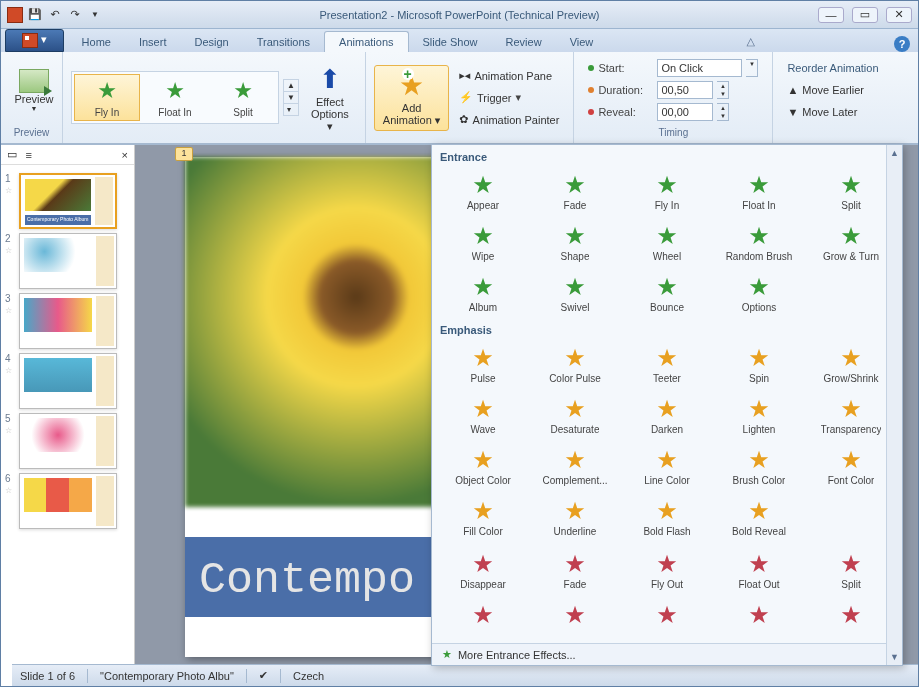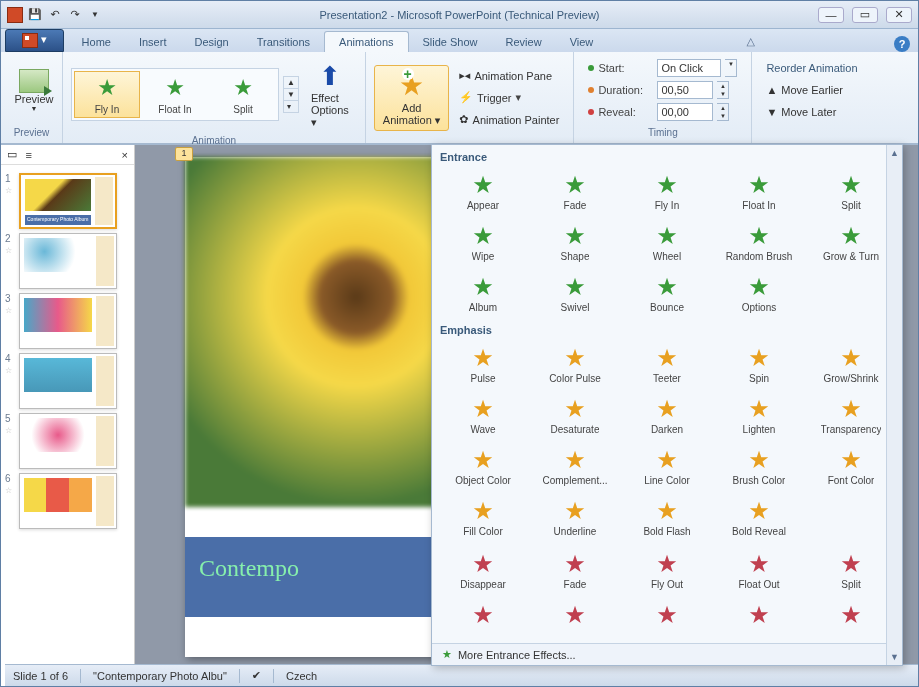--- a/index.html
+++ b/index.html
@@ -46,36 +46,36 @@
 .sp-thumbs{flex:1;overflow:hidden;padding:4px}
 .thumb-row{display:flex;gap:4px;margin:4px 0}
 .tnum{width:10px;font-size:10px;color:#6a7a90}
 .thumb{width:98px;height:56px;background:#fff;border:1px solid #bbb;box-shadow:0 1px 3px rgba(0,0,0,.15);position:relative;overflow:hidden}
 .thumb.sel{border:2px solid #e8a020}
 .thumb .photo{position:absolute}
 .editor{flex:1;background:#9099a8;position:relative;overflow:hidden}
 .slide{position:absolute;top:12px;left:50px;width:380px;height:500px;background:#fff;box-shadow:2px 2px 8px rgba(0,0,0,.4)}
 .slide .sunflower{position:absolute;top:0;left:0;width:100%;height:70%;background:radial-gradient(circle at 45% 40%,#5a3a18 0%,#8a5a28 12%,#f2c838 18%,#f5d848 30%,#4a7a38 70%);filter:blur(2px)}
 .slide .tag{position:absolute;top:-10px;left:-10px;width:18px;height:14px;background:#fce29b;border:1px solid #c8a040;font-size:9px;text-align:center;border-radius:2px}
-.slide .tlabel{position:absolute;bottom:40px;left:0;right:0;height:80px;background:#4a6ea8;color:#86efac;font-size:24px;padding:18px 14px;font-family:Liberation Serif, serif}
+.slide .tlabel{position:absolute;bottom:40px;left:0;right:0;height:80px;background:#4a6ea8;color:#e5e5e5;font-size:45px;padding:18px 14px;font-family:Liberation Mono, monospace}
 
 
 .dropdown{position:absolute;top:143px;left:430px;width:472px;bottom:20px;background:#f4f8fc;border:1px solid #a5b9d0;box-shadow:2px 2px 8px rgba(0,0,0,.25);display:flex;flex-direction:column;z-index:50}
 .dd-scroll{flex:1;overflow-y:auto;overflow-x:hidden;padding:2px 0}
 .dd-sec{padding:4px 8px 2px;font-weight:bold;color:#3a5a7a;font-size:11px}
 .dd-grid{display:grid;grid-template-columns:repeat(5,1fr);padding:2px 6px;gap:2px}
 .dd-item{display:flex;flex-direction:column;align-items:center;padding:4px 2px;cursor:pointer;border:1px solid transparent;border-radius:3px}
 .dd-star{font-size:24px;line-height:26px}
 .dd-lbl{font-size:10px;color:#444;text-align:center;margin-top:2px;white-space:nowrap;overflow:hidden;text-overflow:ellipsis;max-width:78px}
 .dd-foot{border-top:1px solid #c5d3e3;padding:4px 10px;display:flex;align-items:center;gap:6px;background:#eef3fa;cursor:pointer}
 .vscroll{position:absolute;right:0;top:0;bottom:0;width:16px;background:#e8eef6;border-left:1px solid #c5d3e3}
 .vscroll .arr{height:16px;text-align:center;font-size:9px;line-height:16px;cursor:pointer;color:#5a7090}
 
 
-.status{position:absolute;left:4px;right:0;bottom:0;height:22px;background:linear-gradient(#e6edf7,#cddaea);border-top:1px solid #a5b9d0;display:flex;align-items:center;padding:0 8px;gap:12px;font-size:10px;color:#3a5a7a}
+.status{position:absolute;left:11px;right:0;bottom:0;height:22px;background:linear-gradient(#e6edf7,#cddaea);border-top:1px solid #a5b9d0;display:flex;align-items:center;padding:0 8px;gap:12px;font-size:10px;color:#3a5a7a}
 .status .sep{width:1px;height:14px;background:#a5b9d0}
 
 
 .dd-scroll::-webkit-scrollbar{width:16px}
 .dd-scroll::-webkit-scrollbar-track{background:#e8eef6}
 .dd-scroll::-webkit-scrollbar-thumb{background:#c5d3e3;border:1px solid #a5b9d0}
 </style>
 </head>
 <body>
 
@@ -134,24 +134,23 @@
         </div>
       <div style="display:flex;flex-direction:column;border:1px solid #c5d3e3">
         <div style="padding:1px 3px;font-size:8px;border-bottom:1px solid #c5d3e3;cursor:pointer">▲</div>
         <div style="padding:1px 3px;font-size:8px;border-bottom:1px solid #c5d3e3;cursor:pointer">▼</div>
         <div style="padding:1px 3px;font-size:8px;cursor:pointer">▾</div>
       </div>
       <div class="bigbtn">
         <div class="bigbtn-ico">
             <span style="color:#1a4aa8;font-size:26px">⬆</span>
           </div>
-        <span style="line-height:12px">Effect<br>Options ▾</span>
-      </div>
-    </div>
-    <div class="rgroup-label">Animation</div>
+        <span style="text-align:center;line-height:12px">Effect<br>Options ▾</span>
+      </div>
+    </div>
   </div>
 
   <div class="rgroup">
     <div class="rgroup-body">
       <div class="bigbtn" style="background:linear-gradient(#fef5d8,#fce29b);border:1px solid #e8b44a">
         <div class="bigbtn-ico" style="position:relative">
             <span style="color:#e8a020;font-size:28px">★</span>
             <span style="position:absolute;top:-2px;left:6px;color:#3a9b3a;font-size:14px;font-weight:bold;background:#fff;border-radius:50%;width:12px;height:12px;line-height:12px;text-align:center">+</span>
           </div>
         <span style="text-align:center;line-height:12px">Add<br>Animation ▾</span>
@@ -169,21 +168,21 @@
       </div>
     </div>
   </div>
 
   <div class="rgroup">
     <div class="rgroup-body">
       <div class="smallctl">
         <div class="smallrow">
             <span class="dot" style="background:#3a9b3a"></span>
             <span class="lab">Start:</span>
-            <input class="inp" style="width: 64px;" value="On Click">
+            <input class="inp" style="width: 85px;" value="On Click">
             <div class="spin">
               <div>▼</div>
             </div>
           </div>
         <div class="smallrow">
             <span class="dot" style="background:#e08030"></span>
             <span class="lab">Duration:</span>
             <input class="inp" value="00,50" style="">
             <div class="spin">
               <div>▲</div>

